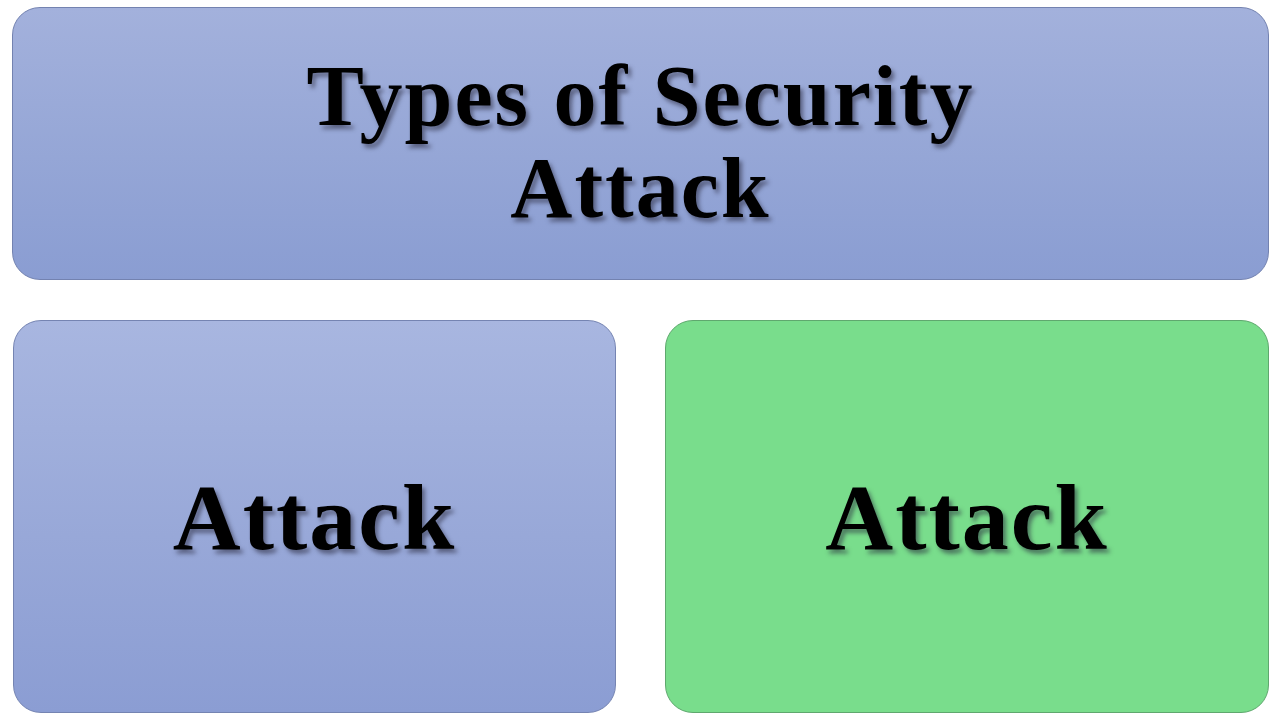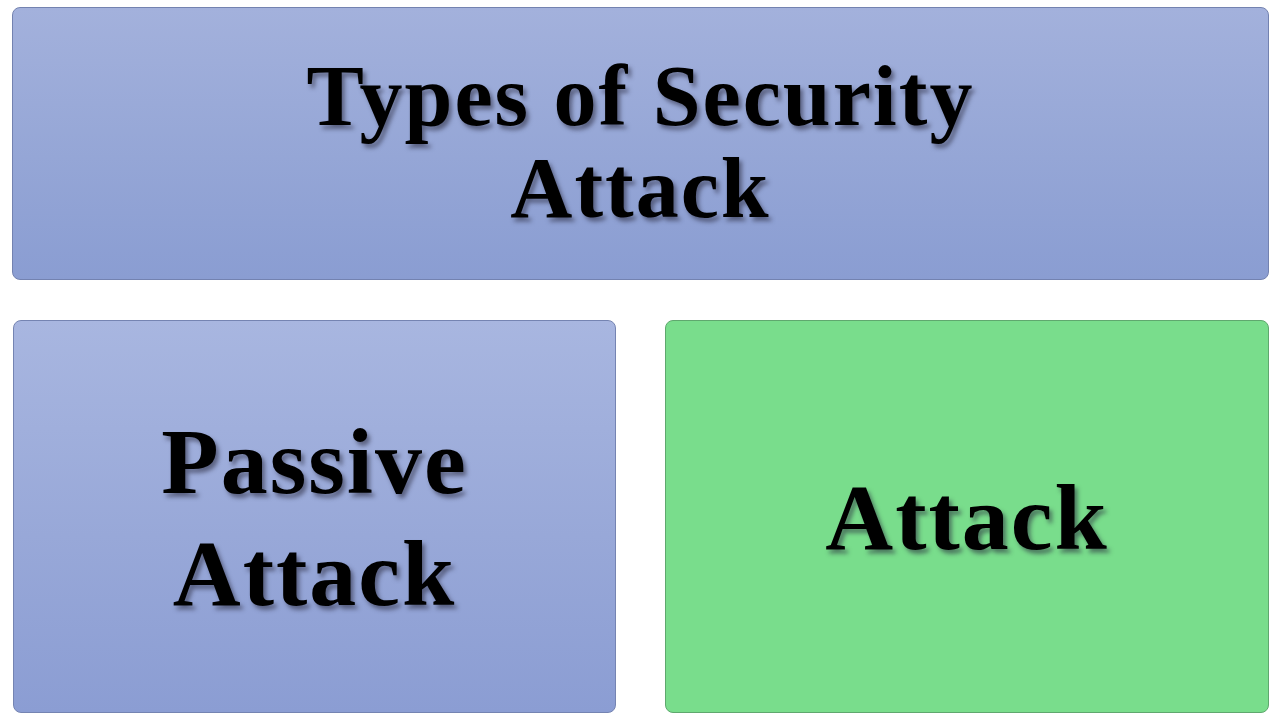--- a/index.html
+++ b/index.html
@@ -12,21 +12,21 @@
     }
     .canvas {
       position: relative;
       width: 1280px;
       height: 720px;
       background: #ffffff;
     }
     .box {
       position: absolute;
       box-sizing: border-box;
-      border-radius: 8px;
+      border-radius: 28px;
       display: flex;
       flex-direction: column;
       align-items: center;
       justify-content: center;
       text-align: center;
       font-family: "Liberation Serif", "DejaVu Serif", serif;
       font-weight: bold;
       color: #000000;
       text-shadow: 3px 4px 4px rgba(40, 40, 60, 0.55);
     }
@@ -74,21 +74,20 @@
 <body>
 
 <div class="canvas">
 
   <div class="box box-title">
     <span class="title-line first">Types of Security</span>
     <span class="title-line">Attack</span>
   </div>
 
   <div class="box box-passive">
-    <span class="node-line">Passive</span>
     <span class="node-line">Attack</span>
   </div>
 
   <div class="box box-active">
     <span class="node-line">Attack</span>
   </div>
 
 </div>
 
 </body></html>

